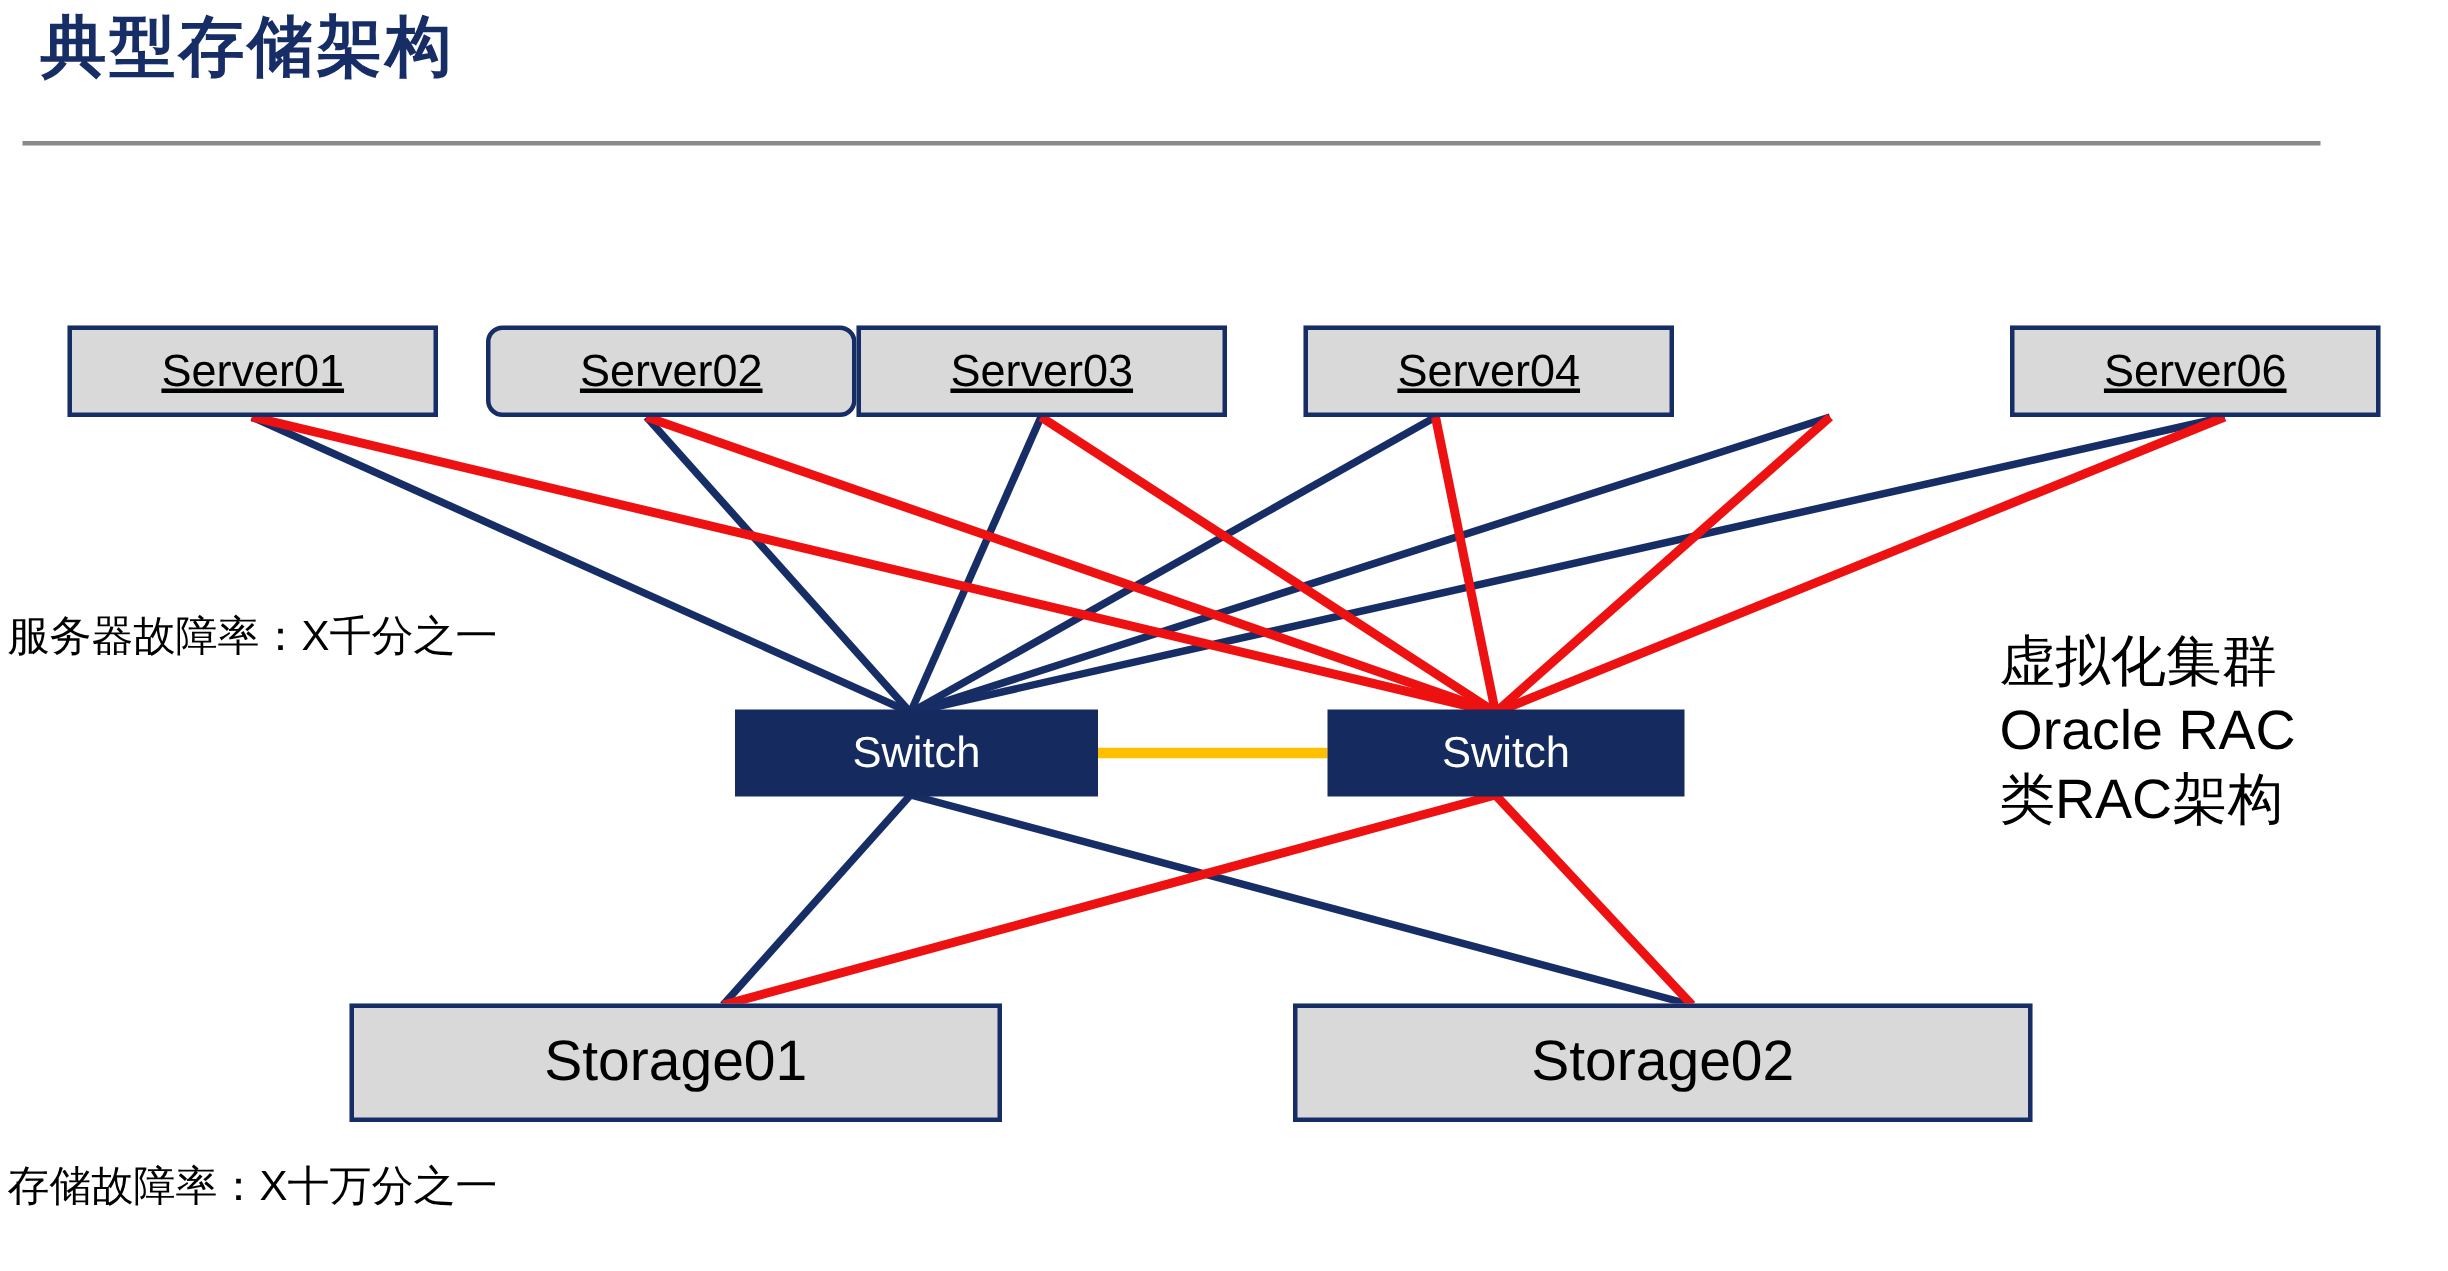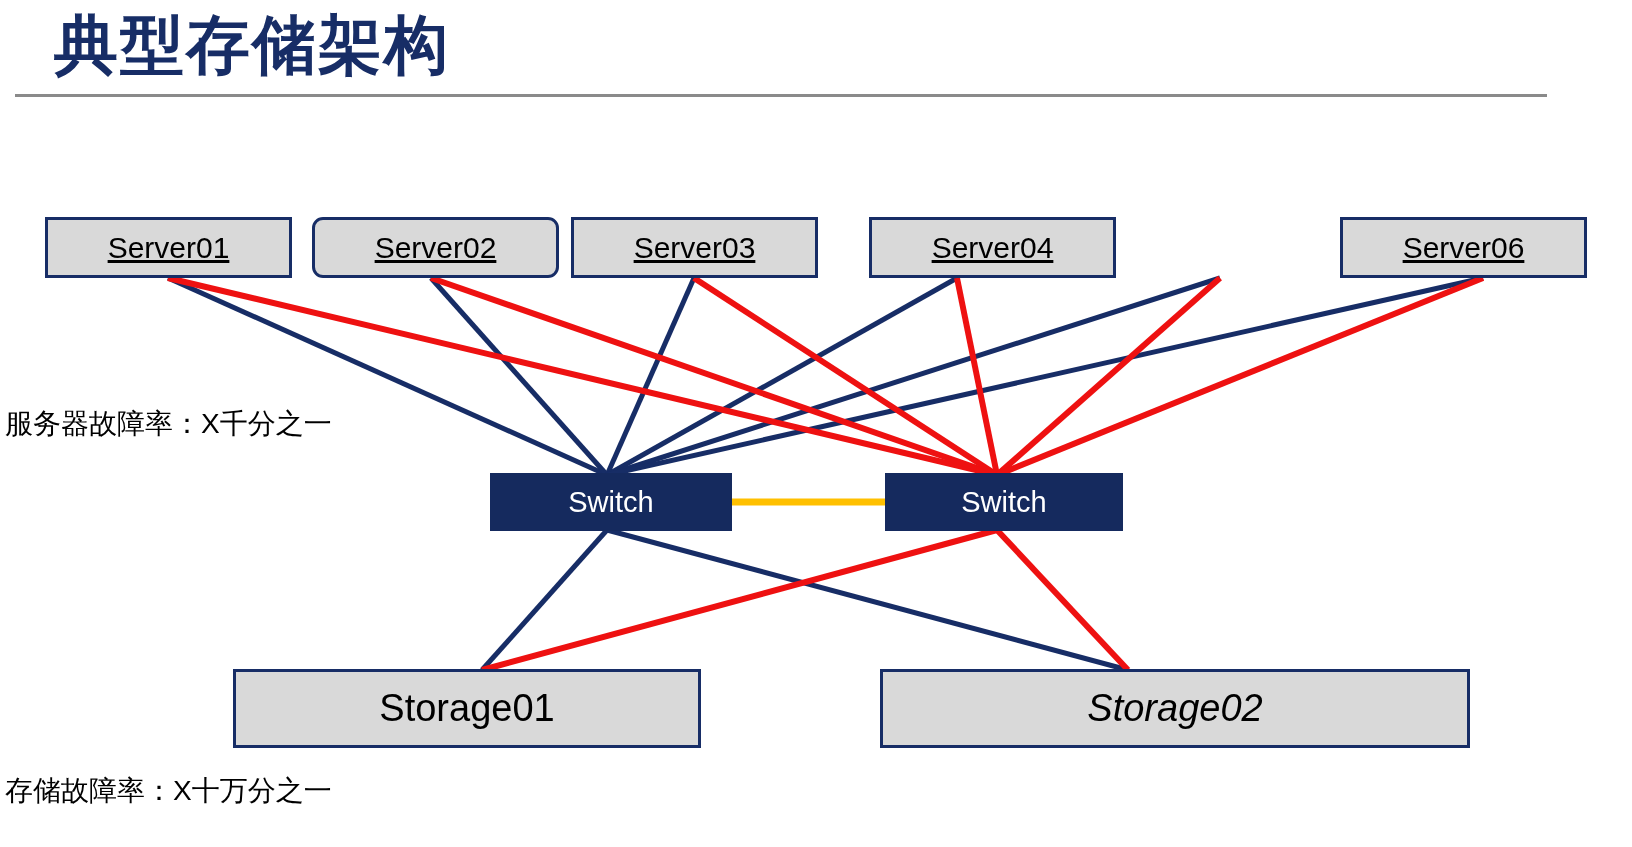--- a/index.html
+++ b/index.html
@@ -18,22 +18,22 @@
   body {
     width: 1632px; height: 847px;
     position: relative;
     overflow: hidden;
     font-family: "Liberation Sans", sans-serif;
     color: var(--text);
   }
   .stage { position: absolute; inset: 0; width: 1632px; height: 847px; }
 
   .page-title {
-    position: absolute; left: 54px; top: 2px;
-    font-size: 64px; font-weight: bold;
+    position: absolute; left: 27px; top: 2px;
+    font-size: 44px; font-weight: bold;
     color: var(--title);
     letter-spacing: 2px;
     white-space: nowrap;
     z-index: 3;
   }
   .title-divider {
     position: absolute; left: 15px; top: 94px;
     width: 1532px; height: 3px;
     background: var(--divider);
     z-index: 3;
@@ -51,42 +51,42 @@
     z-index: 2;
     white-space: nowrap;
   }
   .server-box {
     top: 217px; width: 247px; height: 61px;
     background: var(--box-fill);
     border: 3px solid var(--box-border);
     font-size: 30px; color: var(--text); text-decoration: underline;
   }
   .server-box.s1 { left: 45px; }
-  .server-box.s2 { left: 312px; border-radius: 11px; }
+  .server-box.s2 { left: 324px; border-radius: 11px; }
   .server-box.s3 { left: 571px; }
   .server-box.s4 { left: 869px; }
   .server-box.s5 { left: 1097px; }
   .server-box.s6 { left: 1340px; }
 
   .switch-box {
     top: 473px; height: 58px;
     background: var(--switch-fill);
     color: #ffffff; font-size: 29px; align-items: center;
   }
   .switch-box.sw-a { left: 490px; width: 242px; }
   .switch-box.sw-b { left: 885px; width: 238px; }
 
   .storage-box {
     top: 669px; height: 79px;
     background: var(--box-fill);
     border: 3px solid var(--box-border);
     font-size: 38px; color: var(--text);
   }
-  .storage-box.st-1 { left: 233px; width: 468px; }
-  .storage-box.st-2 { left: 880px; width: 590px; font-style: italic; }
+  .storage-box.st-1 { left: 233px; width: 435px; }
+  .storage-box.st-2 { left: 862px; width: 493px; }
 
   .rate-label {
     position: absolute;
     font-size: 28px; color: var(--text);
     white-space: nowrap;
     z-index: 3;
   }
   .rate-label.server-rate { left: 5px; top: 376px; margin-top: 29px; }
   .rate-label.storage-rate { left: 5px; top: 772px; }
 
@@ -152,14 +152,19 @@
   <div class="node storage-box st-1">
     <span>Storage01</span>
   </div>
   <div class="node storage-box st-2">
     <span>Storage02</span>
   </div>
 
   <div class="rate-label server-rate">服务器故障率：X千分之一</div>
   <div class="rate-label storage-rate">存储故障率：X十万分之一</div>
 
+  <div class="annotation">
+    <div>虚拟化集群</div>
+    <div>Oracle RAC</div>
+    <div>类RAC架构</div>
+  </div>
 
 </div>
 
 </body></html>

